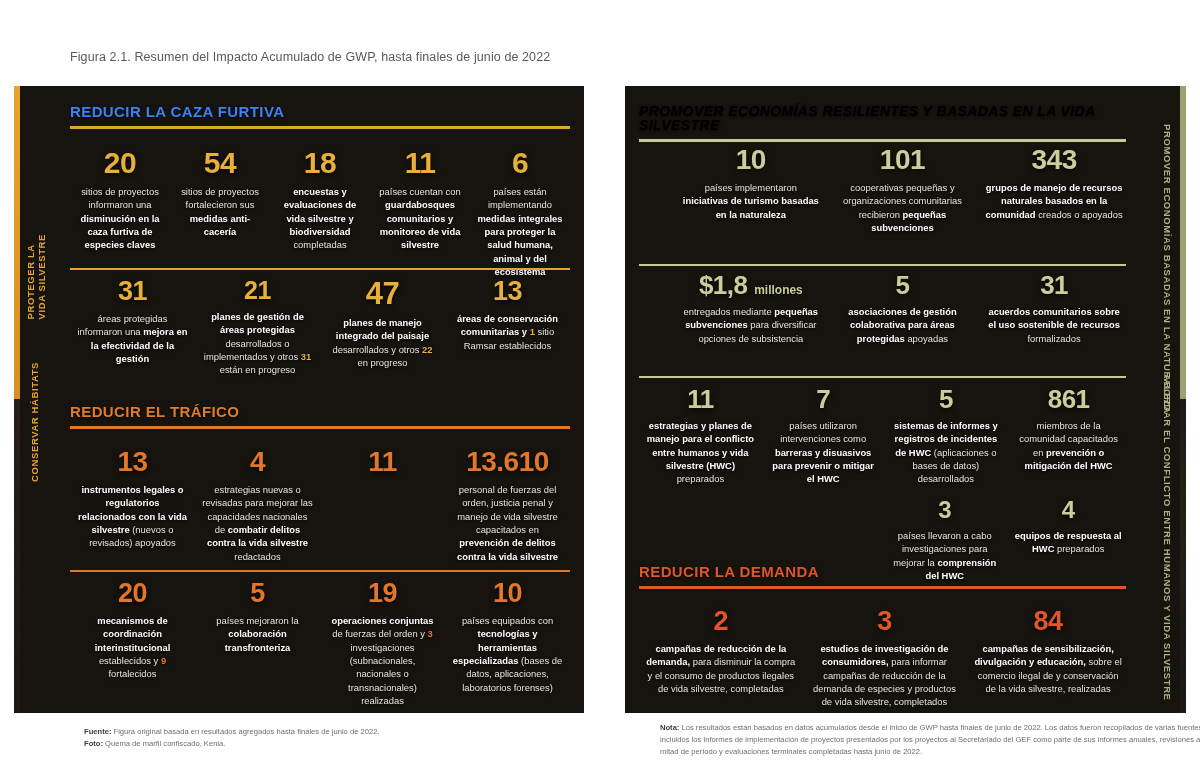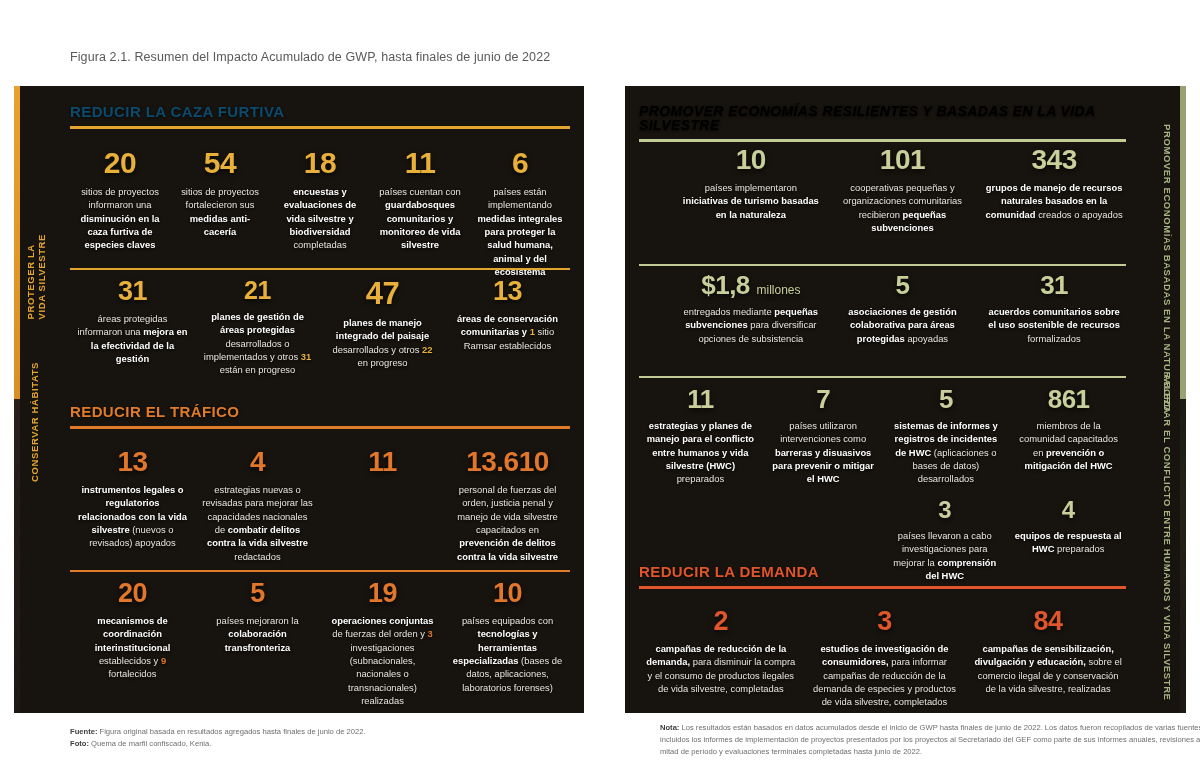--- a/index.html
+++ b/index.html
@@ -80,21 +80,21 @@
   .vl-olive { color:#aab482; }
 
   
   .sect { position:absolute; }
   .sect-title {
     font-size: 15px; font-weight: 700; letter-spacing: .4px;
     text-transform: uppercase; line-height:1;
     text-shadow: 0 1px 3px rgba(0,0,0,.75);
   }
   .rule { height:3px; margin-top:7px; width:100%; }
-  .t-gold   { color:#0c4a6e; }  .r-gold   { background:#e2a62f; }
+  .t-gold   { color:#3b82f6; }  .r-gold   { background:#e2a62f; }
   .t-orange { color:#e07b2a; }  .r-orange { background:#e07b2a; }
   .t-olive  { color:#000000;font-style:italic; }  .r-olive  { background:#c3cb95; }
   .t-red    { color:#e0552a; }  .r-red    { background:#e0552a; }
 
   .divider { position:absolute; height:2px; }
   .d-gold { background:#e2a62f; }
   .d-orange { background:#e07b2a; }
   .d-olive { background:#c3cb95; }
 
   
@@ -102,33 +102,33 @@
   .cell { text-align:center; padding: 0 6px; }
   .num {
     font-weight: 700; line-height: 1; letter-spacing: -0.5px;
     text-shadow: 0 2px 5px rgba(0,0,0,.7);
     margin-bottom: 7px;
   }
   .n-gold  { color:#e8b03a; }
   .n-orange{ color:#e2762a; }
   .n-olive { color:#c8cf9a; }
   .n-red   { color:#e0552a; }
-  .num .unit { font-size:.46em; font-weight:400; letter-spacing:0; }
+  .num .unit { font-size:.46em; font-weight:700; letter-spacing:0; }
   .desc {
     font-size: 9.4px; line-height: 1.42; color:#e9e6e0;
     text-shadow: 0 1px 3px rgba(0,0,0,.85);
   }
   .desc b { font-weight:700; color:#ffffff; }
   .desc .hi-gold  { color:#e8b03a; font-weight:700; }
   .desc .hi-orange{ color:#e2762a; font-weight:700; }
 
   
   .foot { position:absolute; font-size:7.6px; line-height:1.55; color:#6d6e70; }
   .foot b { color:#3d3d3f; font-weight:700; }
-  .foot-left  { left:70px;  top:726px; width:520px; }
+  .foot-left  { left:84px;  top:726px; width:520px; }
   .foot-right { left:660px; top:722px; width:545px; }
 </style>
 </head>
 <body>
 
 <div class="page">
 
   <div class="fig-caption">Figura 2.1. Resumen del Impacto Acumulado de GWP, hasta finales de junio de 2022</div>
 
   <div class="info">

